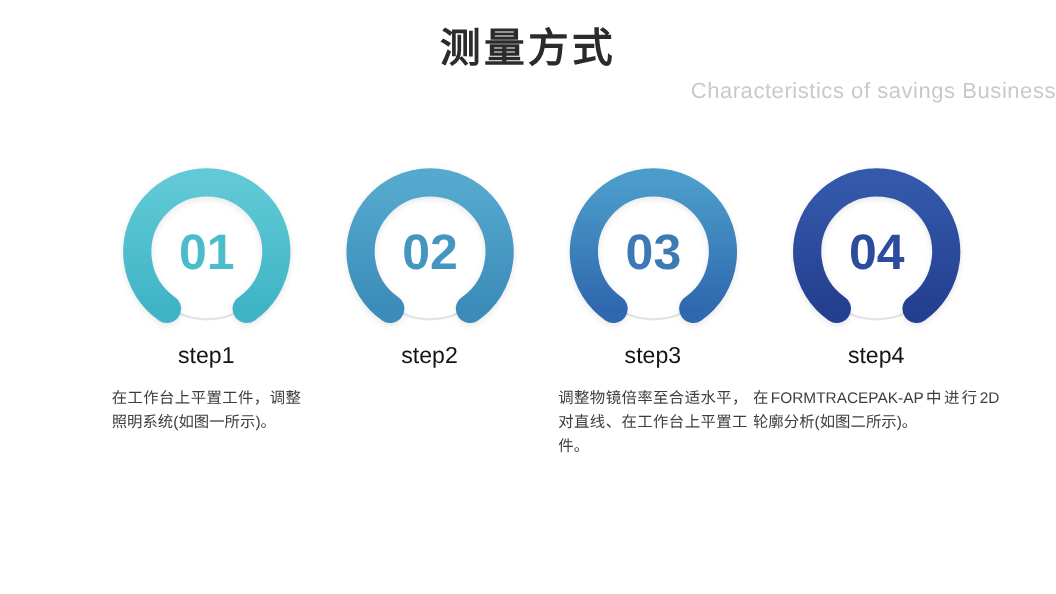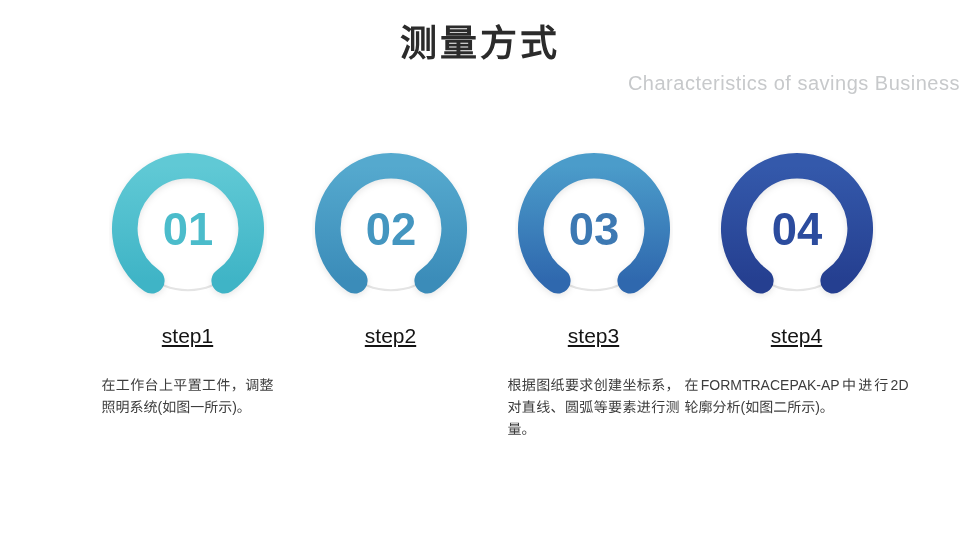--- a/index.html
+++ b/index.html
@@ -41,41 +41,39 @@
   .steps-row {
     margin: 54px 0 0 86px;
     width: 812px;
     display: flex;
   }
   .step-col {
     width: 203px;
     display: flex;
     flex-direction: column;
     align-items: center;
-    gap: 12px;
   }
   .ring-svg {
     width: 158px;
     height: 158px;
     display: block;
   }
   .ring-arc {
     filter: drop-shadow(0 2px 3px rgba(0,0,0,0.10));
   }
   .ring-number {
     font-family: "Liberation Sans", "DejaVu Sans", sans-serif;
     font-weight: bold;
   }
   .step-label {
     margin-top: 3px;
     font-size: 21px;
     font-weight: 500;
     color: #141414;
     line-height: 1.2;
-    text-decoration: underline;
   }
   .step-desc {
     margin-top: 13px;
     font-size: 14px;
     line-height: 22px;
     color: #3d3d3d;
     text-align: justify;
     text-justify: inter-character;
   }
   .step-col:nth-child(1) .step-desc { width: 172px; }
@@ -132,21 +130,21 @@
           <linearGradient id="grad2" x1="0" y1="0" x2="0" y2="1">
             <stop offset="0" stop-color="#4b9cca"></stop>
             <stop offset="1" stop-color="#2f68ae"></stop>
           </linearGradient>
         </defs>
         <circle cx="80" cy="80" r="62" fill="none" stroke="#e4e4e4" stroke-width="2.2"></circle>
         <path class="ring-arc" d="M 43.3 132.4 A 64 64 0 1 1 116.7 132.4" fill="none" stroke="url(#grad2)" stroke-width="26" stroke-linecap="round"></path>
         <text class="ring-number" x="80" y="96" text-anchor="middle" font-size="46" fill="#3d79b3">03</text>
       </svg>
       <div class="step-label">step3</div>
-      <div class="step-desc">根据图纸要求创建坐标系，对直线、圆弧等要素进行测量。</div>
+      <div class="step-desc">调整物镜倍率至合适水平，对直线、在工作台上平置工件。</div>
     </div>
 
     <div class="step-col">
       <svg class="ring-svg" viewBox="0 0 160 160">
         <defs>
           <linearGradient id="grad3" x1="0" y1="0" x2="0" y2="1">
             <stop offset="0" stop-color="#3459ab"></stop>
             <stop offset="1" stop-color="#253f90"></stop>
           </linearGradient>
         </defs>

